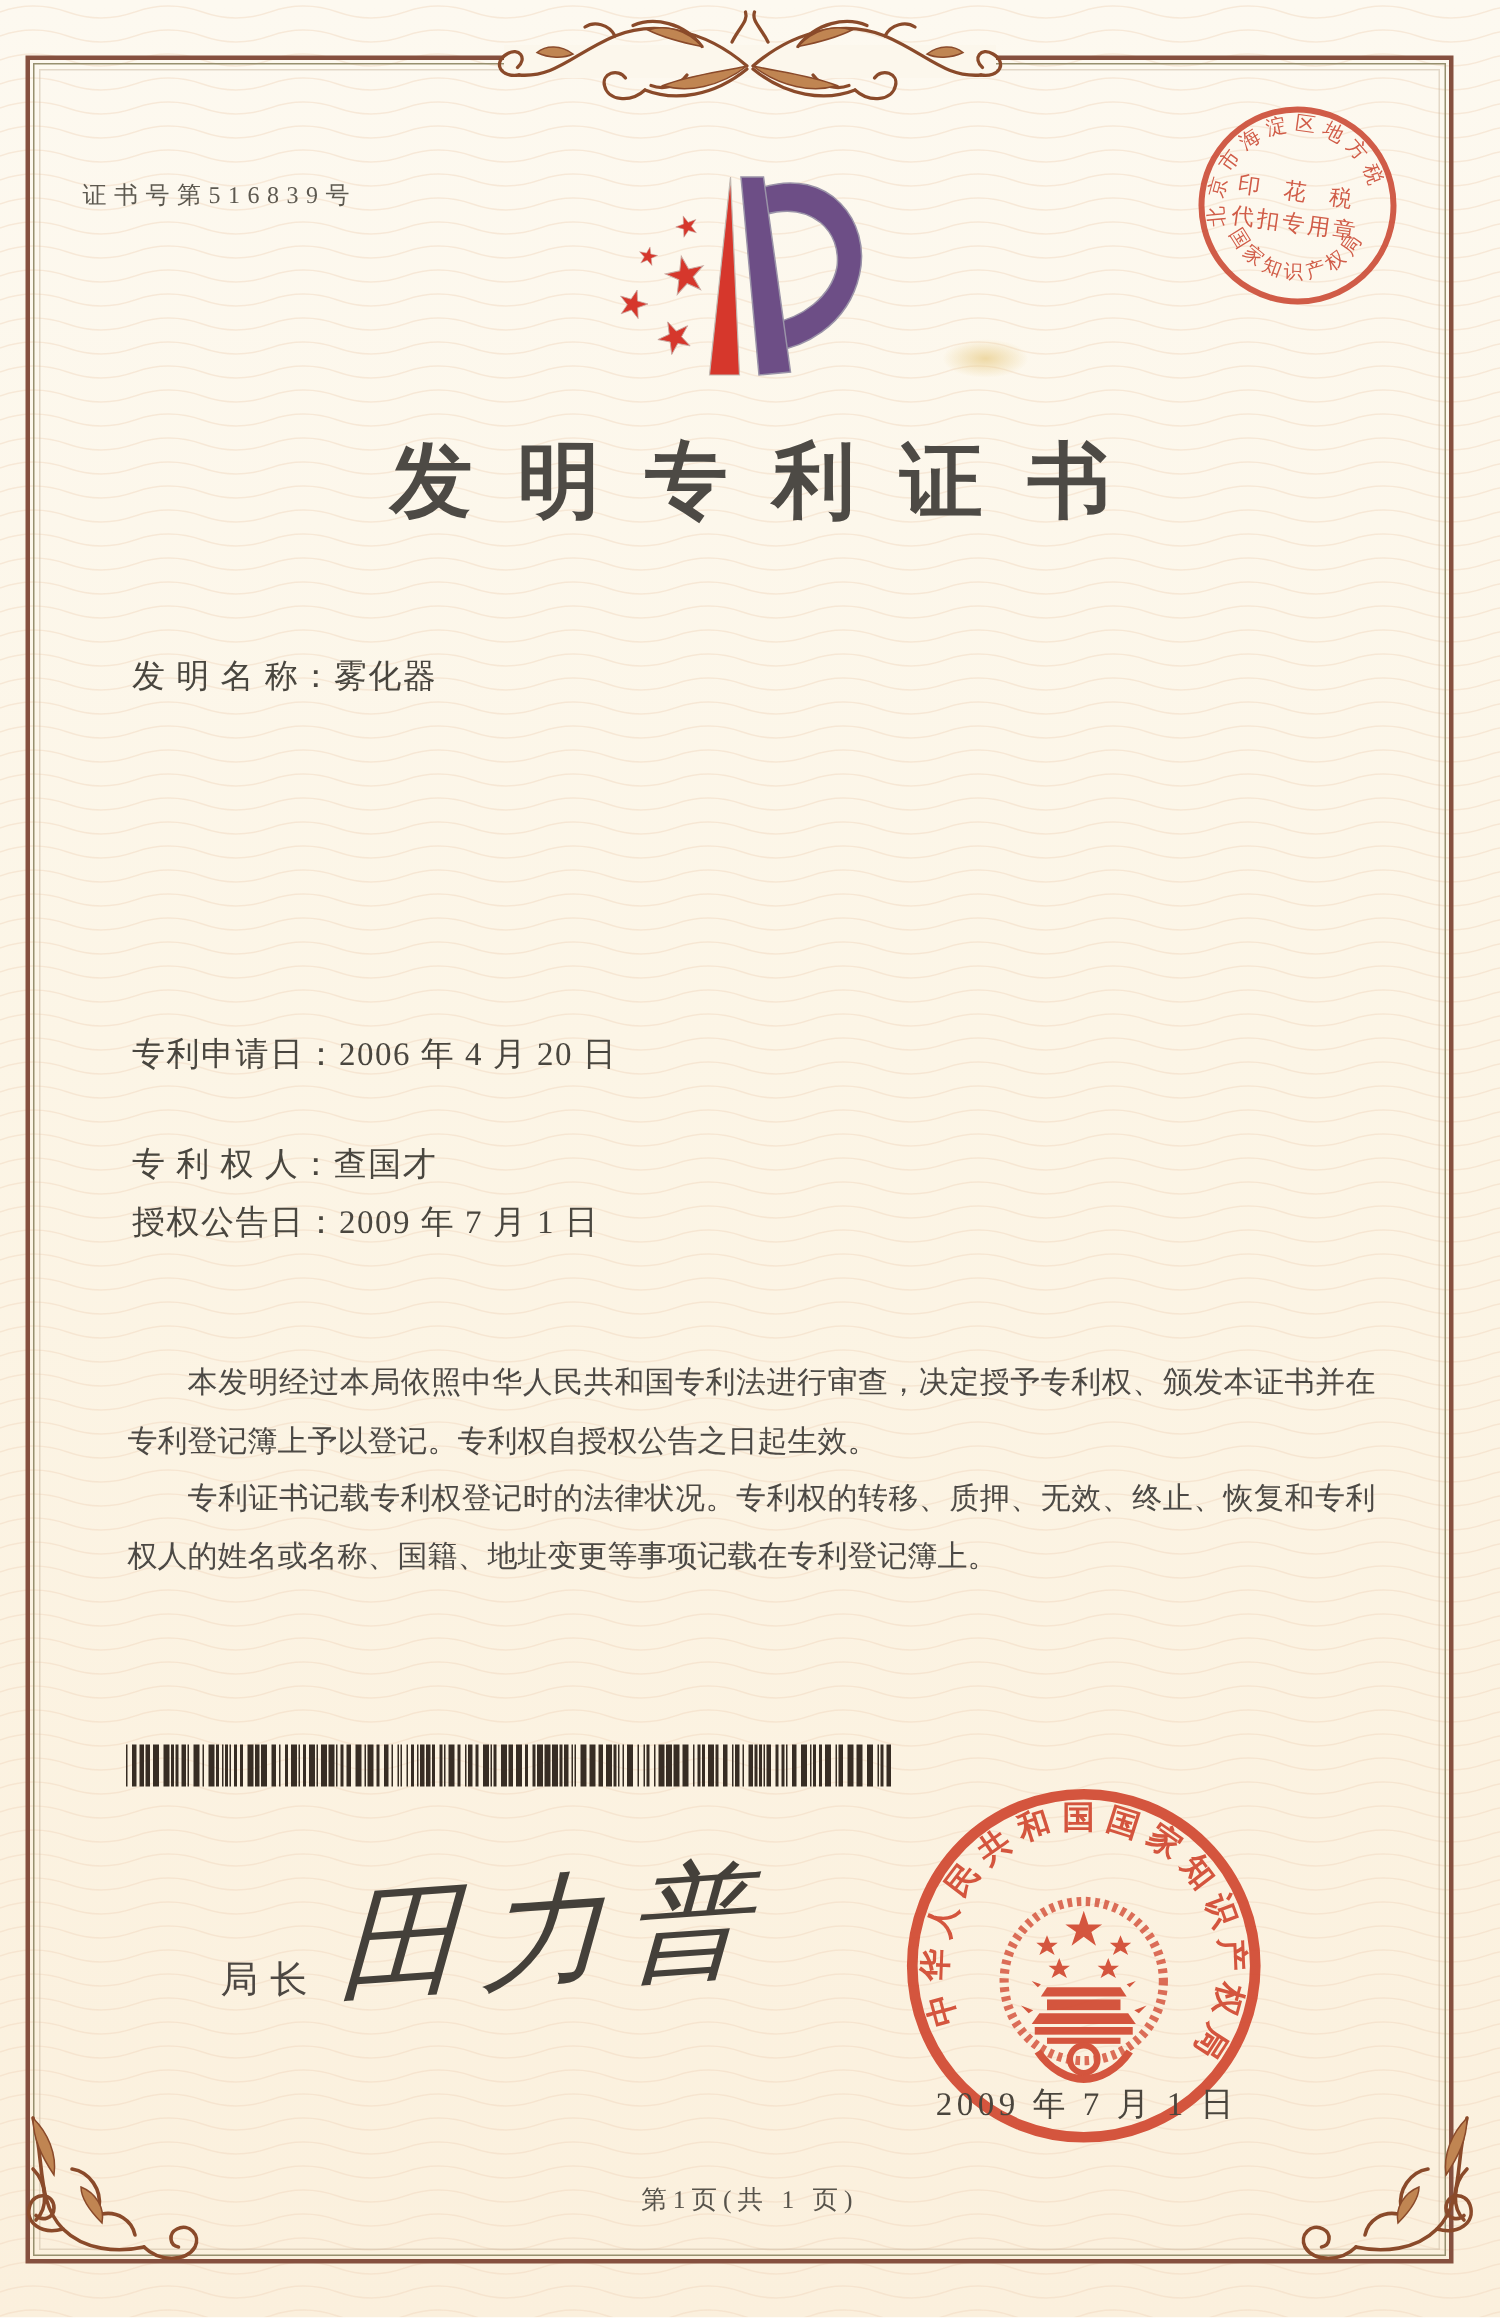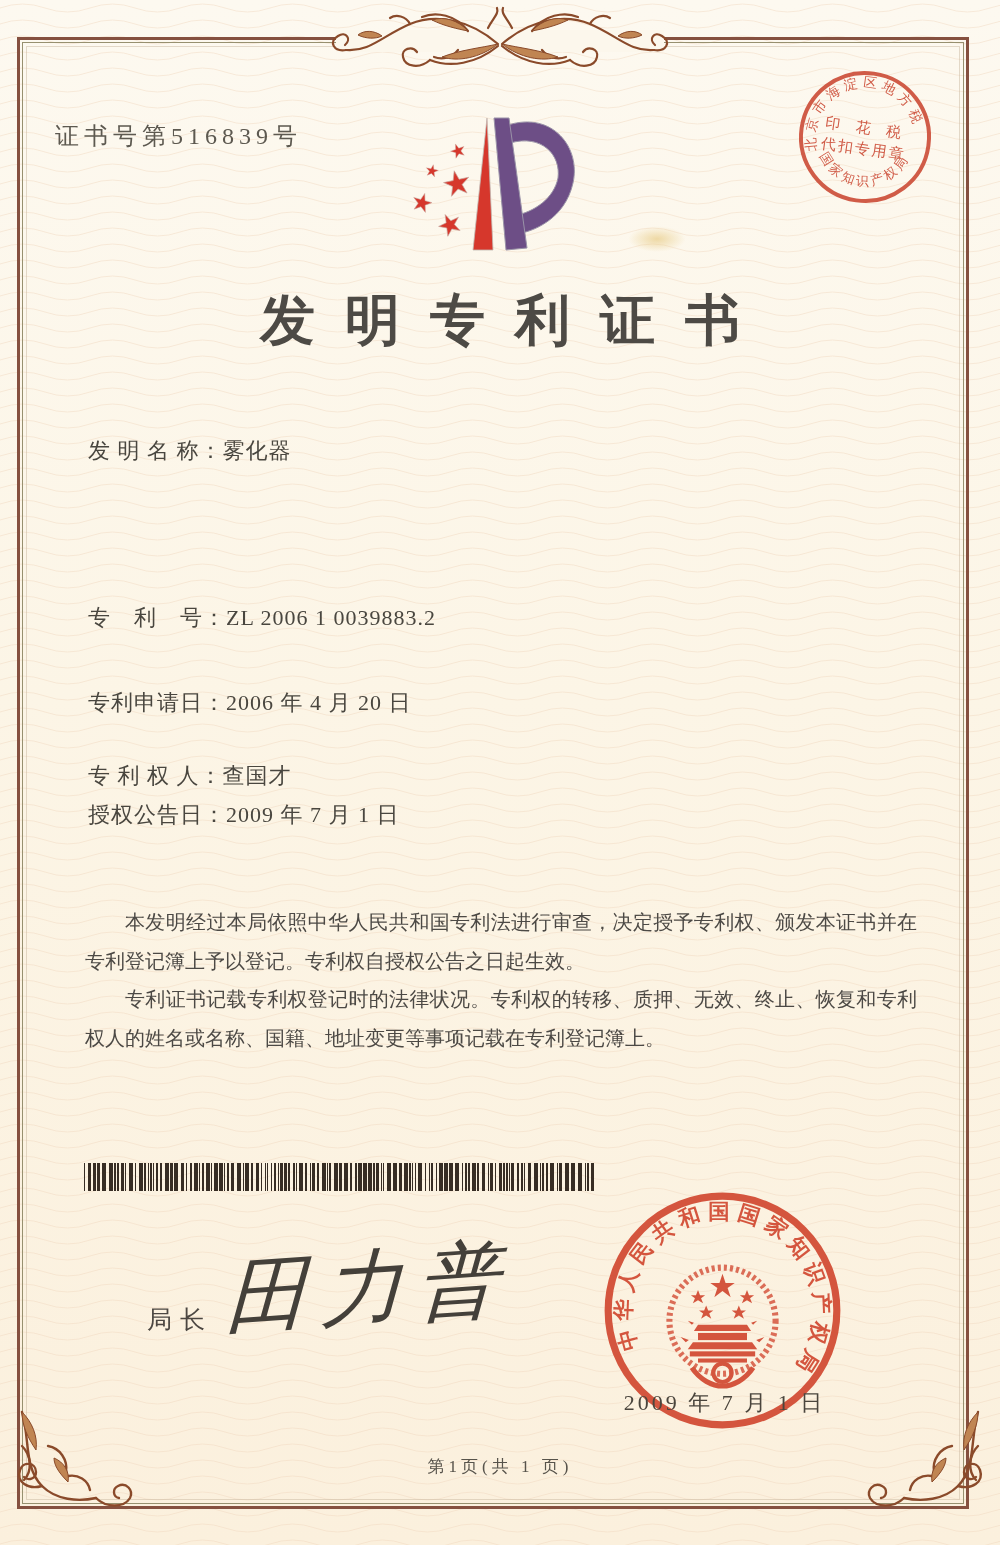--- a/index.html
+++ b/index.html
@@ -9,21 +9,21 @@
     font-family:"Liberation Serif","DejaVu Serif",serif;
   }
   .waves{position:absolute;left:0;top:0;width:1000px;height:1545px;opacity:.45;pointer-events:none;}
   .frame{position:absolute;left:17px;top:37px;width:946px;height:1466px;border:3px solid #85503f;}
   .frame-inner{position:absolute;left:2px;top:2px;right:2px;bottom:2px;border:1px solid #97906f;}
   .frame-inner2{position:absolute;left:6px;top:6px;right:6px;bottom:6px;border:1px solid #c9b8a0;opacity:.5;}
   .ornament-top{position:absolute;left:318px;top:2px;width:364px;height:78px;}
   .flourish{position:absolute;width:150px;height:118px;}
   .flourish.left{left:8px;top:1406px;}
   .flourish.right{left:842px;top:1406px;transform:scaleX(-1);}
-  .cert-no{position:absolute;left:55px;top:120px;font-size:24px;letter-spacing:5px;color:#5d5950;}
+  .cert-no{position:absolute;left:55px;top:120px;font-size:16px;letter-spacing:5px;color:#5d5950;}
   .logo{position:absolute;left:405px;top:103px;width:185px;height:160px;}
   .stain{position:absolute;left:628px;top:226px;width:58px;height:26px;border-radius:50%;
     background:radial-gradient(ellipse at center,rgba(233,206,140,.75),rgba(233,206,140,0) 70%);}
   .tax-stamp{position:absolute;left:790px;top:62px;width:150px;height:150px;opacity:.92;}
   .title{position:absolute;left:0;top:284px;width:100%;text-align:center;font-size:55px;font-weight:600;
     letter-spacing:30px;padding-left:30px;box-sizing:border-box;color:#4d4a45;}
   .field{position:absolute;left:88px;font-size:22px;color:#49463f;white-space:pre;letter-spacing:1px;}
   .f0{top:436px}.f1{top:519px}.f2{top:603px}.f3{top:688px}.f4{top:761px}.f5{top:800px}
   .watermark{position:absolute;left:383px;top:755px;font-size:27px;color:#cbc8c2;
     font-family:"Liberation Sans","DejaVu Sans",sans-serif;letter-spacing:1px;}
@@ -146,21 +146,20 @@
       <text x="75" y="92" text-anchor="middle" font-size="15" letter-spacing="2" font-family="'Liberation Serif',serif">代扣专用章</text>
       <text font-size="13" letter-spacing="3" fill="#cd4f3a" font-family="'Liberation Serif',serif">
         <textPath href="#taxBot" startOffset="4">国家知识产权局</textPath>
       </text>
     </g>
   </svg>
 
   <div class="title">发明专利证书</div>
 
   <div class="field f0"><span>发 明 名 称：</span><span>雾化器</span></div>
-  <div class="field f2"><span>专　利　号：</span><span>ZL 2006 1 0039883.2</span></div>
   <div class="field f3"><span>专利申请日：</span><span>2006 年 4 月 20 日</span></div>
   <div class="field f4"><span>专 利 权 人：</span><span>查国才</span></div>
   <div class="field f5"><span>授权公告日：</span><span>2009 年 7 月 1 日</span></div>
 
 
   <div class="body-text">
     <p>本发明经过本局依照中华人民共和国专利法进行审查，决定授予专利权、颁发本证书并在专利登记簿上予以登记。专利权自授权公告之日起生效。</p>
     <p>专利证书记载专利权登记时的法律状况。专利权的转移、质押、无效、终止、恢复和专利权人的姓名或名称、国籍、地址变更等事项记载在专利登记簿上。</p>
   </div>
 

